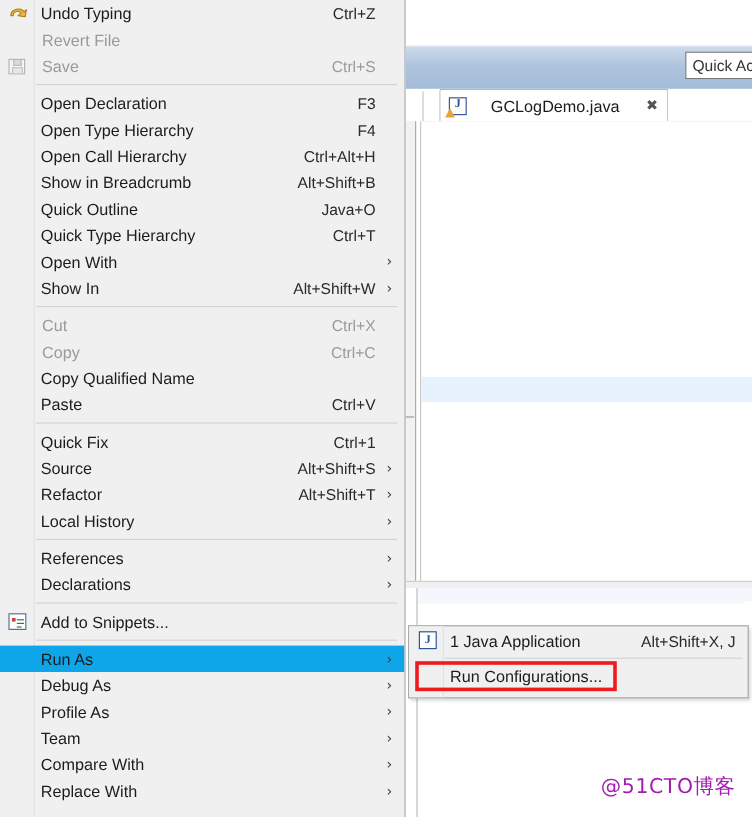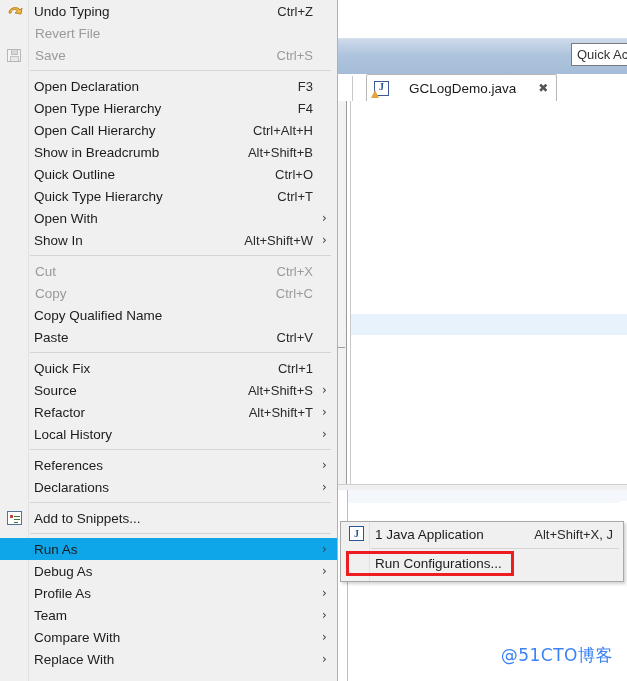--- a/index.html
+++ b/index.html
@@ -121,21 +121,21 @@
   .ide-lower-left-edge {
     position:absolute; left:338px; top:490px; width:9px; height:191px;
     background:#ffffff; border-right:1px solid #bdbdbd;
   }
   .ide-right-edge {
     position:absolute; left:620px; top:501px; width:7px; height:180px;
     background:#ffffff;
   }
   .watermark {
     position:absolute; right:14px; bottom:14px;
-    font-size:17px; color:#3b82f6;
+    font-size:17px; color:#a21caf;
     font-family:"DejaVu Sans", sans-serif;
     letter-spacing:0.5px;
     user-select:none;
   }
 
   
   .ctx-menu {
     position:absolute; left:0; top:0; width:338px; height:681px;
     background:#f0f0f0;
     border-right:1px solid #b0b0b0;
@@ -344,21 +344,21 @@
         </div>
         <div class="mi">
           <span class="lbl">Show in Breadcrumb</span>
           <span class="spacer"></span>
           <span class="accel">Alt+Shift+B</span>
           <span class="arrow blank">›</span>
         </div>
         <div class="mi">
           <span class="lbl">Quick Outline</span>
           <span class="spacer"></span>
-          <span class="accel">Ctrl+O</span>
+          <span class="accel">Java+O</span>
           <span class="arrow blank">›</span>
         </div>
         <div class="mi">
           <span class="lbl">Quick Type Hierarchy</span>
           <span class="spacer"></span>
           <span class="accel">Ctrl+T</span>
           <span class="arrow blank">›</span>
         </div>
         <div class="mi">
           <span class="lbl">Open With</span>

